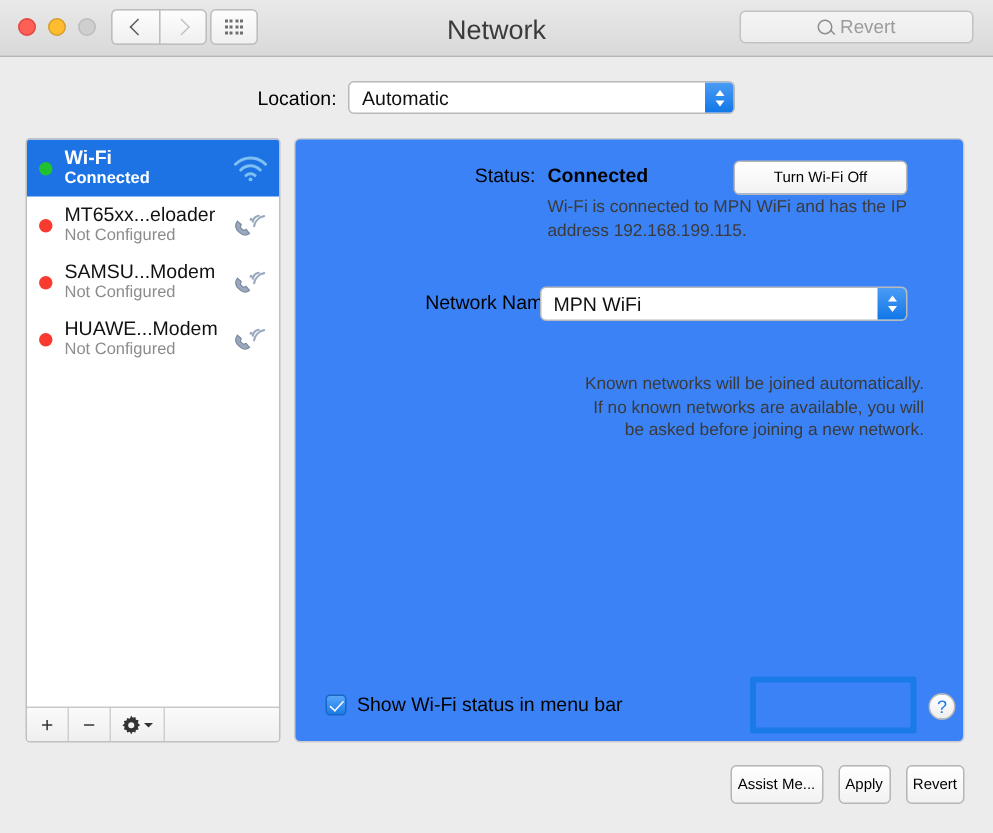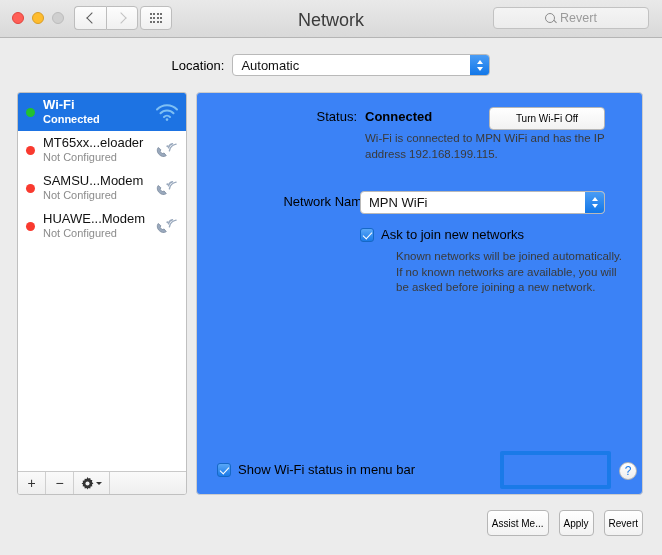--- a/index.html
+++ b/index.html
@@ -310,25 +310,26 @@
     position: absolute;
     left: 4px; top: 1px;
     width: 4px; height: 8px;
     border: solid #fff;
     border-width: 0 1.8px 1.8px 0;
     transform: rotate(43deg);
   }
   .check-label { font-size: 13px; }
   .check-desc {
     position: absolute;
-    left: 199px; top: 156px;
+    left: 185px; top: 156px;
     width: 234px;
     font-size: 11.5px;
     color: #3a3a3a;
     line-height: 1.35;
+    text-align: right;
   }
   .bottom-check {
     position: absolute;
     left: 20px; bottom: 17px;
     display: flex;
     align-items: center;
     gap: 7px;
   }
   #advanced-button {
     position: absolute;
@@ -513,24 +514,20 @@
 
   <div class="netname-label">Network Name:</div>
   <div class="popup" id="network-name-popup">
     <span>MPN WiFi</span>
     <span class="arrows">
       <span class="tri-up"></span>
         <span class="tri-dn"></span>
     </span>
   </div>
 
-  <div class="checkrow">
-    <span class="checkbox"></span>
-    <span class="check-label">Ask to join new networks</span>
-  </div>
   <div class="check-desc">Known networks will be joined automatically. If no known networks are available, you will be asked before joining a new network.</div>
 
   <div class="bottom-check">
     <span class="checkbox"></span>
     <span class="check-label">Show Wi-Fi status in menu bar</span>
   </div>
 
   <div class="focus-ring"></div>
   <div class="help-btn">?</div>
 

